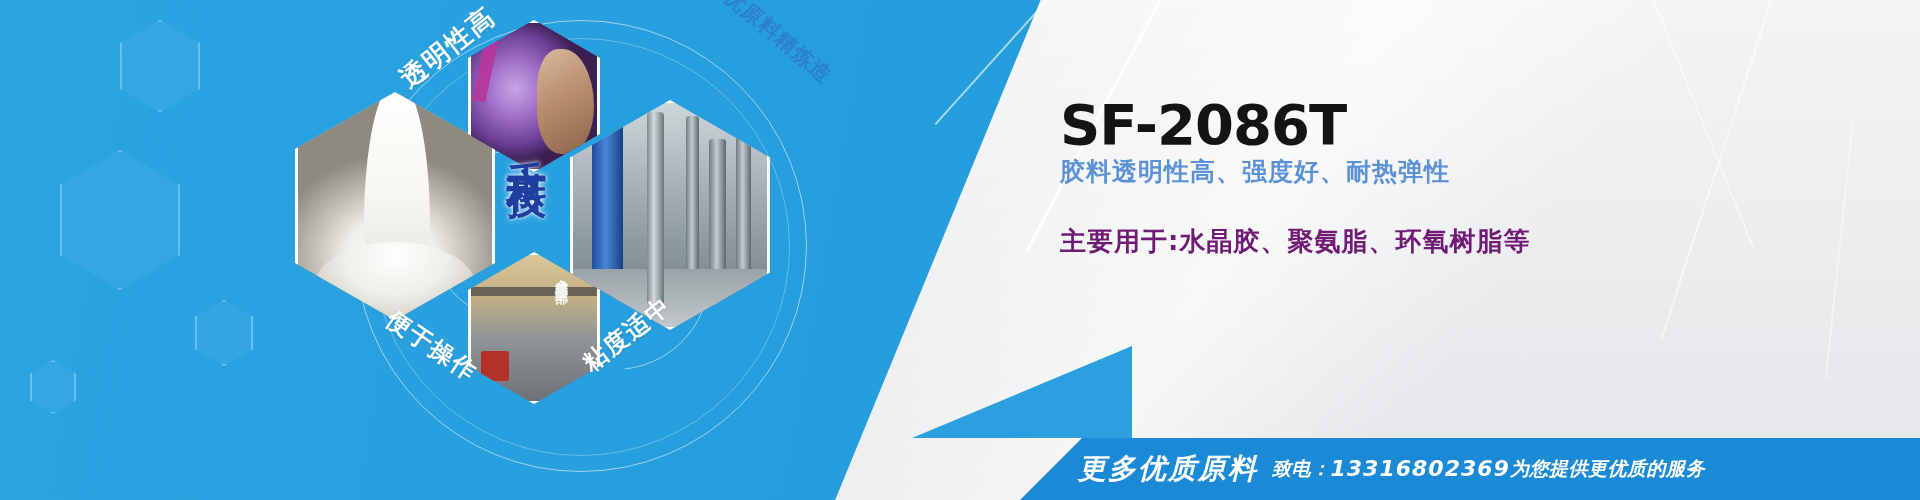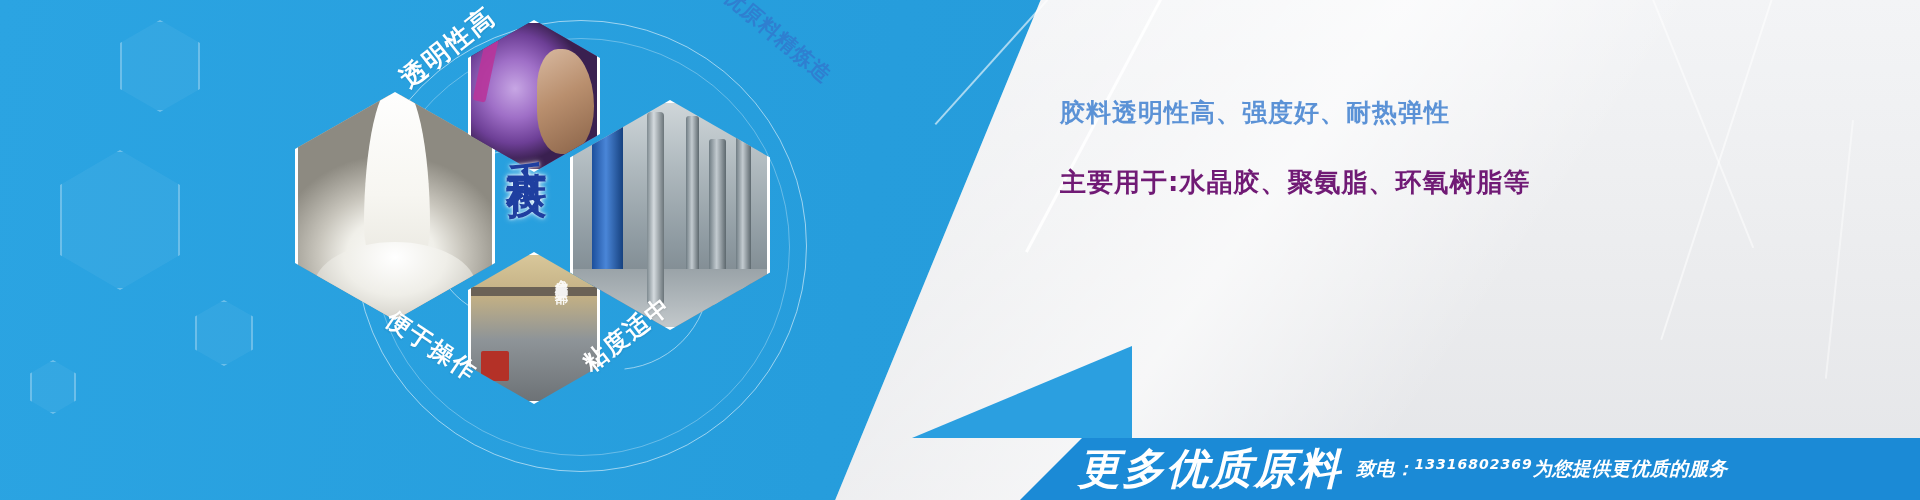--- a/index.html
+++ b/index.html
@@ -204,28 +204,28 @@
 
   
   .contact-bar{
     position:absolute; left:1020px; bottom:0; width:900px; height:62px;
     background:#1b8ad6;
     display:flex; align-items:center; gap:14px;
     padding-left:58px;
     clip-path:polygon(62px 0, 100% 0, 100% 100%, 0 100%);
   }
   .contact-title{
-    font-size:42px; font-weight:800; color:#ffffff;
+    font-size:28px; font-weight:800; color:#ffffff;
     letter-spacing:2px; font-style:italic;
   }
   .contact-rest{
     font-size:19px; font-weight:700; color:#ffffff; font-style:italic;
     letter-spacing:.5px; display:flex; align-items:flex-start;
   }
-  .contact-rest .phone{ font-size:14px; font-weight:800; letter-spacing:1px;font-style:italic; }
+  .contact-rest .phone{ font-size:22px; font-weight:800; letter-spacing:1px;font-style:italic; }
 
   
   .tri{
     position:absolute; left:912px; bottom:62px; width:220px; height:92px;
     background:#2b9fe0;
     clip-path:polygon(0 100%, 100% 100%, 100% 0);
   }
 </style>
 </head>
 <body>
@@ -278,20 +278,21 @@
 
   <div class="curve-label cl-bottom-left">便于操作</div>
 
   <div class="curve-label cl-bottom-right">粘度适中</div>
 
   <div class="brand-vertical">千京科技</div>
 
   <div class="dept-vertical">合成橡胶事业部</div>
 
   <div class="copy">
+    <div class="model">SF-2086T</div>
     <div class="sub1">胶料透明性高、强度好、耐热弹性</div>
     <div class="sub2">主要用于:水晶胶、聚氨脂、环氧树脂等</div>
   </div>
 
   <div class="tri"></div>
 
   <div class="contact-bar">
     <span class="contact-title">更多优质原料</span>
     <span class="contact-rest">
       <span>致电：</span>

